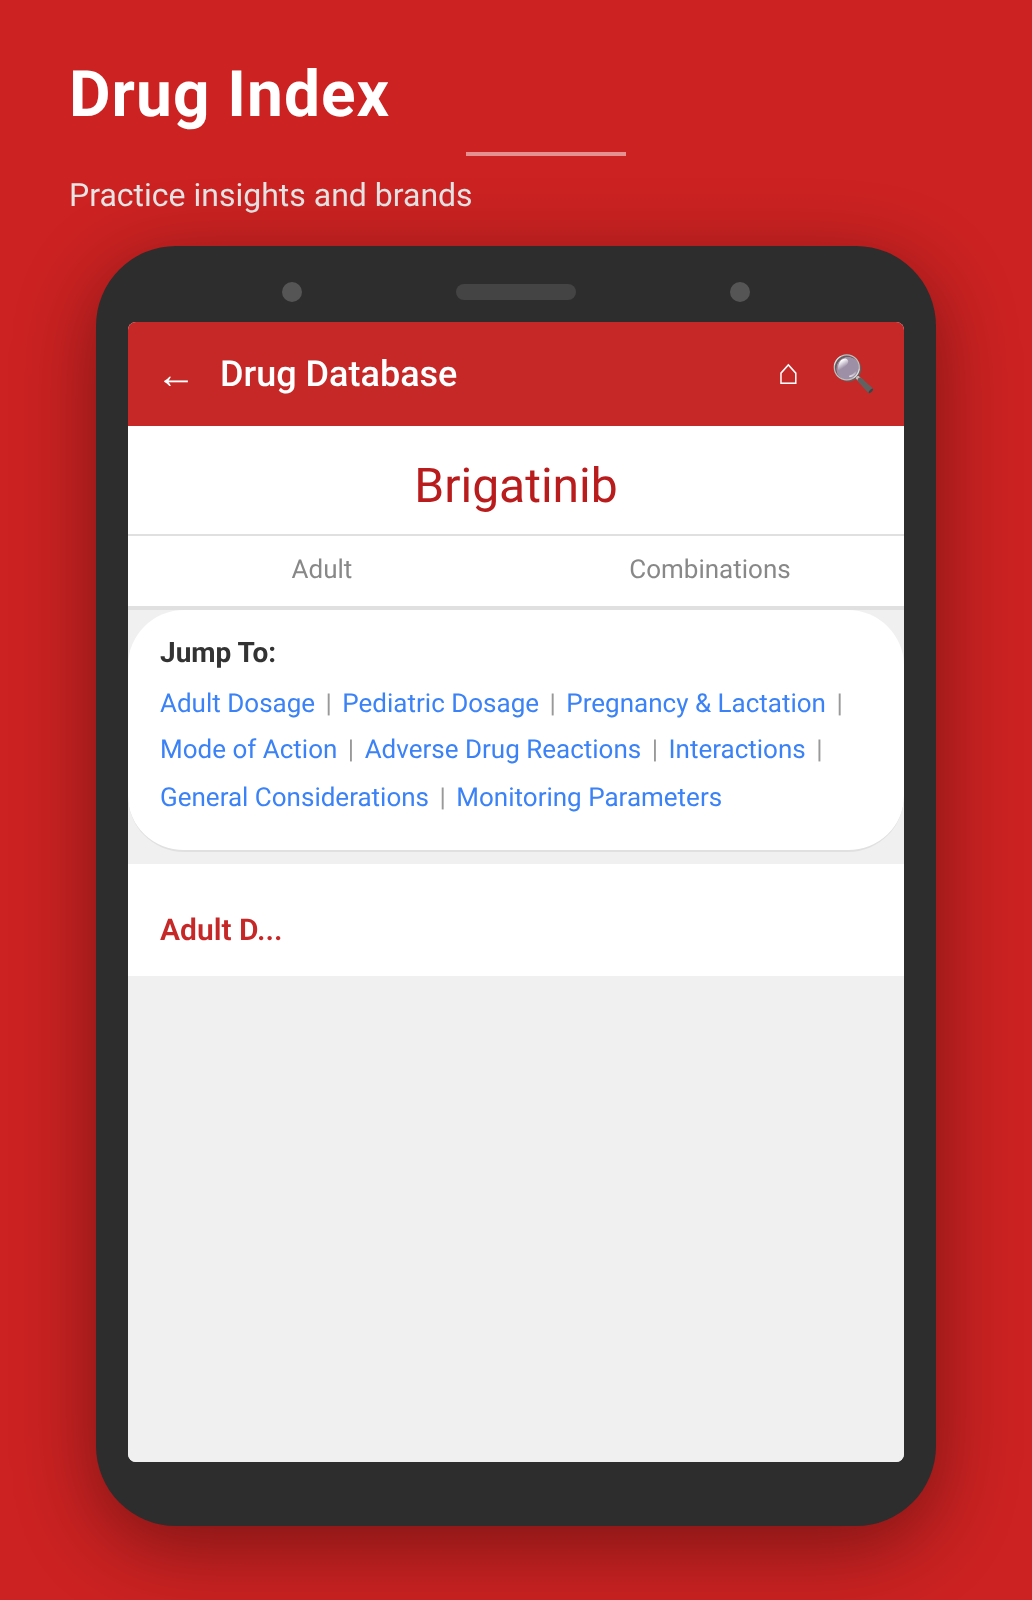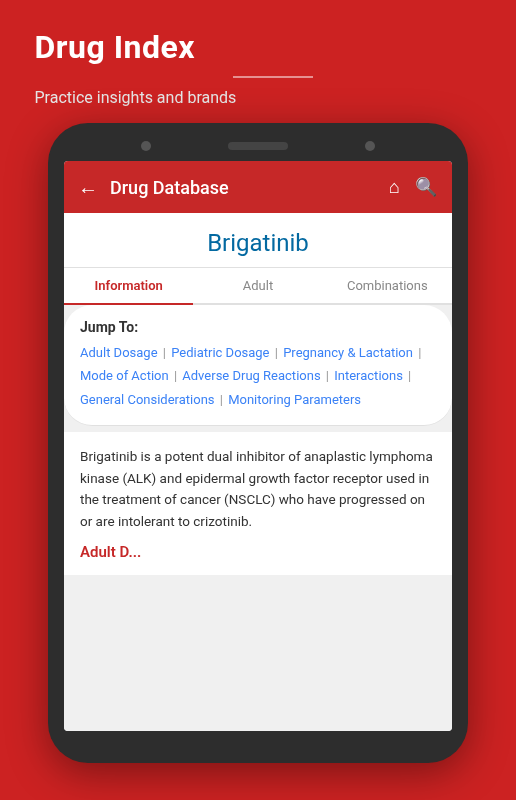--- a/index.html
+++ b/index.html
@@ -132,21 +132,21 @@
       background: white;
       padding: 16px 10px 10px;
       text-align: center;
       flex-shrink: 0;
       border-bottom: 1px solid #e0e0e0;
     }
 
     .drug-name {
       font-size: 24px;
       font-weight: 400;
-      color: #0369a1;
+      color: #b91c1c;
     }
 
     
     .tabs-row {
       display: flex;
       background: white;
       border-bottom: 2px solid #e0e0e0;
       flex-shrink: 0;
     }
 
@@ -260,23 +260,20 @@
         <span class="bar-icon">⌂</span>
         <span class="bar-icon">🔍</span>
       </div>
     </div>
 
     <div class="drug-name-section">
       <h2 class="drug-name">Brigatinib</h2>
     </div>
 
     <div class="tabs-row">
-      <div class="tab active">
-        <span>Information</span>
-      </div>
       <div class="tab">
         <span>Adult</span>
       </div>
       <div class="tab">
         <span>Combinations</span>
       </div>
     </div>
 
     <div class="content-area">
 
@@ -286,19 +283,18 @@
           <span class="jump-link">Adult Dosage</span><span class="separator"> | </span><span class="jump-link">Pediatric Dosage</span><span class="separator"> | </span><span class="jump-link">Pregnancy &amp; Lactation</span>
           <span class="separator"> | </span><span class="jump-link">Mode of Action</span>
           <span class="separator"> | </span><span class="jump-link">Adverse Drug Reactions</span>
           <span class="separator"> | </span><span class="jump-link">Interactions</span>
           <span class="separator"> | </span><span class="jump-link">General Considerations</span>
           <span class="separator"> | </span><span class="jump-link">Monitoring Parameters</span>
         </div>
       </div>
 
       <div class="description-card">
-        <p class="description-text">Brigatinib is a potent dual inhibitor of anaplastic lymphoma kinase (ALK) and epidermal growth factor receptor used in the treatment of cancer (NSCLC) who have progressed on or are intolerant to crizotinib.</p>
         <p class="adult-dose-heading">Adult D...</p>
       </div>
 
     </div>
   </div>
 </div>
 
 </body></html>

